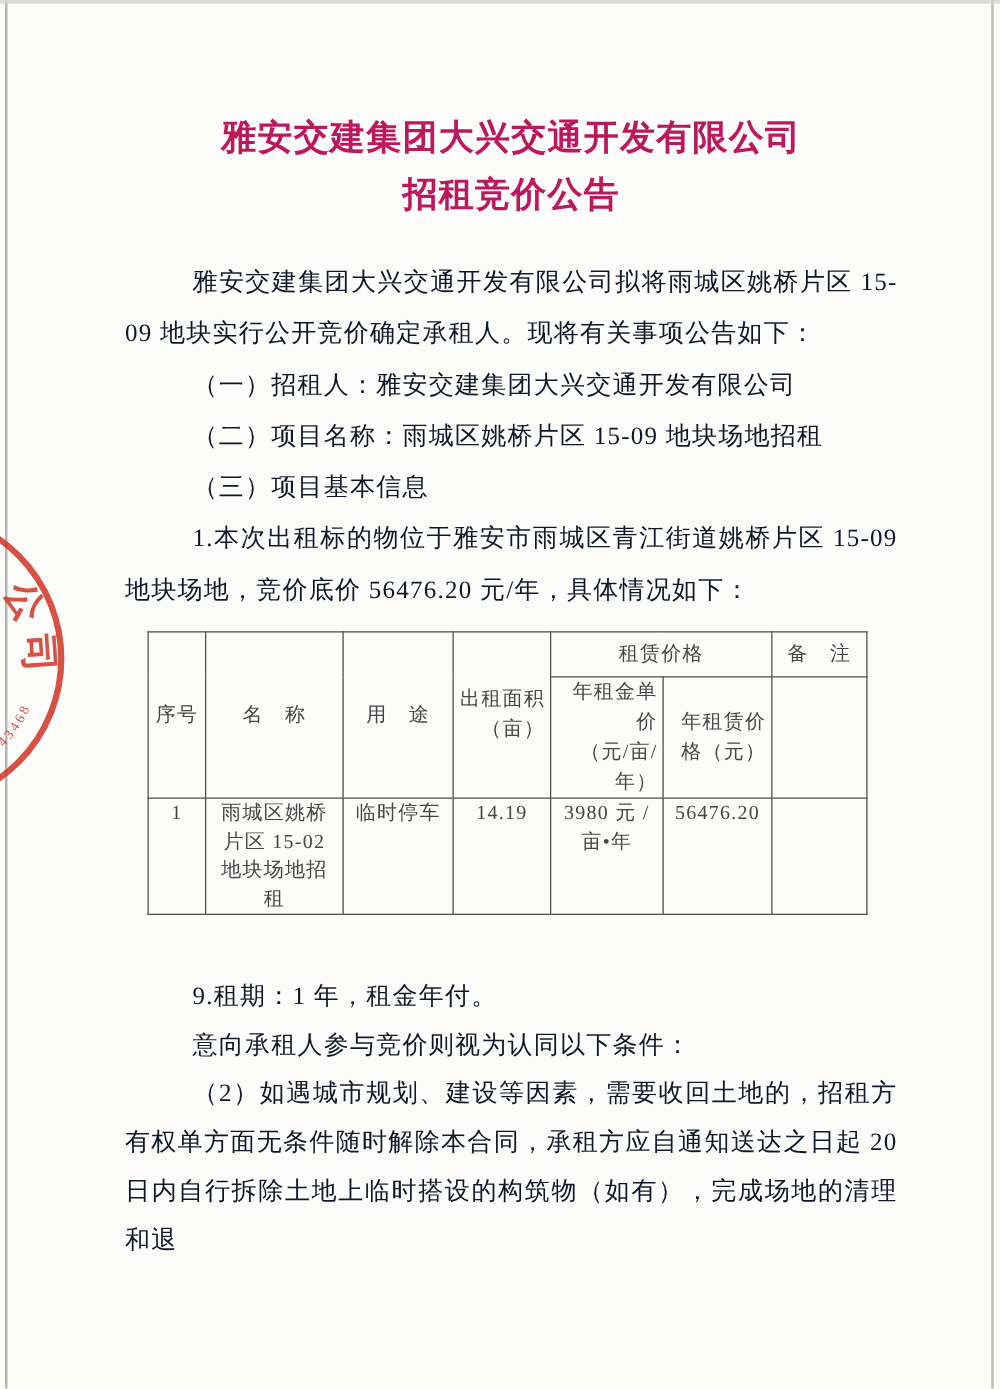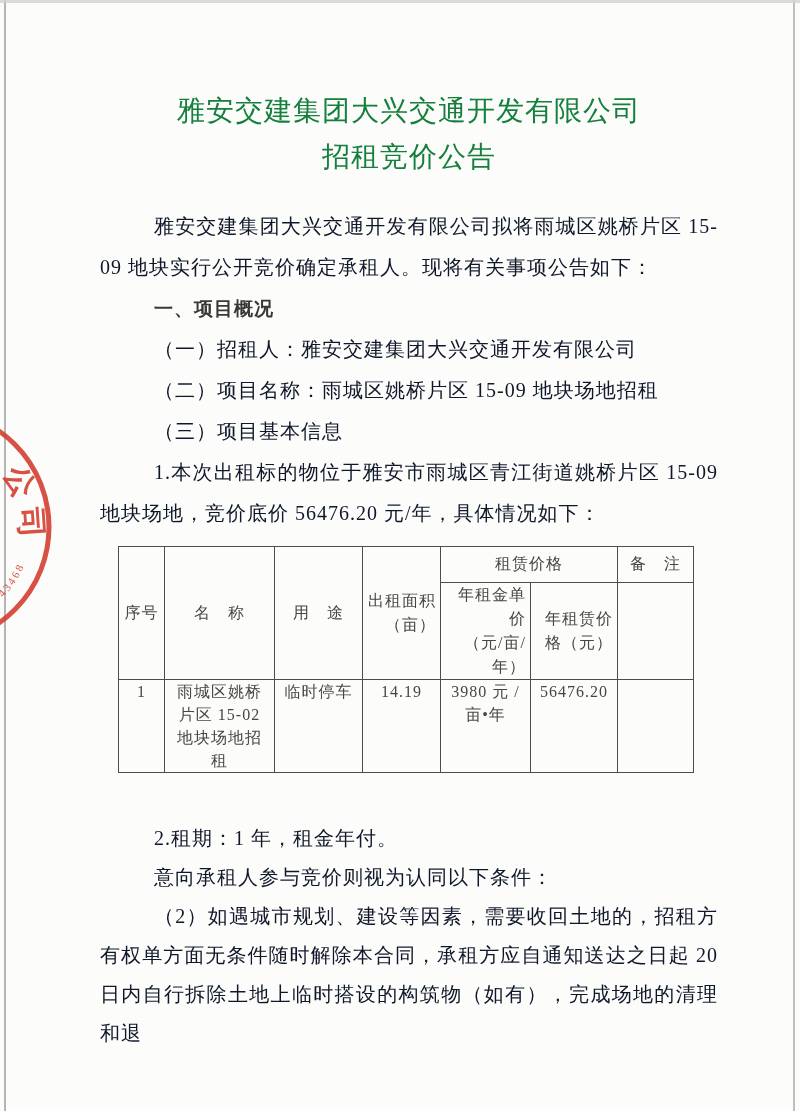--- a/index.html
+++ b/index.html
@@ -25,22 +25,22 @@
     position: absolute;
     left: 100px;
     top: 0;
     width: 618px;
   }
   .title {
     margin-top: 88px;
     text-align: center;
     font-size: 28px;
     line-height: 46px;
-    font-weight: 400;
-    color: #15803d;
+    font-weight: 700;
+    color: #be185d;
     letter-spacing: 1px;
   }
   .block { text-align: justify; }
   .block p {
     font-size: 20px;
     color: #0f172a;
     letter-spacing: 1px;
   }
   .block1 { margin-top: 26px; }
   .block1 p { line-height: 41px; }
@@ -117,21 +117,20 @@
 
   <div class="content">
 
     <div class="title">
       <div>雅安交建集团大兴交通开发有限公司</div>
       <div>招租竞价公告</div>
     </div>
 
     <div class="block block1">
       <p class="indent">雅安交建集团大兴交通开发有限公司拟将雨城区姚桥片区 15-09 地块实行公开竞价确定承租人。现将有关事项公告如下：</p>
-      <p class="indent sect-heading">一、项目概况</p>
       <p class="indent">（一）招租人：雅安交建集团大兴交通开发有限公司</p>
       <p class="indent">（二）项目名称：雨城区姚桥片区 15-09 地块场地招租</p>
       <p class="indent">（三）项目基本信息</p>
       <p class="indent">1.本次出租标的物位于雅安市雨城区青江街道姚桥片区 15-09 地块场地，竞价底价 56476.20 元/年，具体情况如下：</p>
     </div>
 
     <table class="info">
       <colgroup>
         <col style="width:46px">
           <col style="width:110px">
@@ -170,19 +169,19 @@
         <td class="pad-lo use-cell">临时停车</td>
         <td class="pad-hi">14.19</td>
         <td class="pad-lo unit-cell">3980 元 / 亩•年</td>
         <td class="pad-hi">56476.20</td>
         <td></td>
       </tr>
     </tbody>
       </table>
 
     <div class="block block2">
-      <p class="indent">2.租期：1 年，租金年付。</p>
+      <p class="indent">9.租期：1 年，租金年付。</p>
       <p class="indent">意向承租人参与竞价则视为认同以下条件：</p>
       <p class="indent">（2）如遇城市规划、建设等因素，需要收回土地的，招租方有权单方面无条件随时解除本合同，承租方应自通知送达之日起 20 日内自行拆除土地上临时搭设的构筑物（如有），完成场地的清理和退</p>
     </div>
 
   </div>
 </div>
 
 </body></html>

